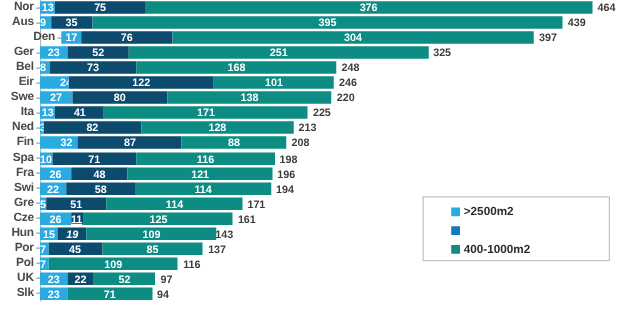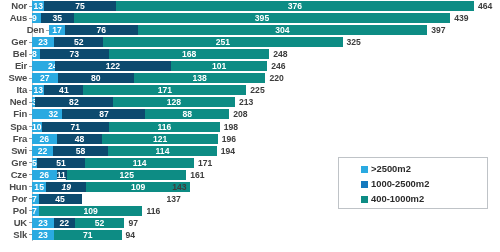--- a/index.html
+++ b/index.html
@@ -430,40 +430,43 @@
           </div>
         </div>
         <div class="row" style="top: 180.75px;">
           <div class="cat-label">Hun</div>
           <div class="tick"></div>
           <div class="bar-wrap">
             <div class="bar">
               <div class="seg seg-a" style="width: 14.2888px;">
                 <span class="seg-val">15</span>
               </div>
-              <div class="seg seg-b" style="width: 40px; font-style: italic;">
+              <div class="seg seg-b" style="width: 23px; font-style: italic;">
                 <span class="seg-val">19</span>
               </div>
               <div class="seg seg-c" style="width: 103.832px;">
                 <span class="seg-val">109</span>
               </div>
             </div>
             <div class="total-val" style="left: 136.22px;">143</div>
           </div>
         </div>
         <div class="row" style="top: 192.8px;">
           <div class="cat-label">Por</div>
           <div class="tick"></div>
           <div class="bar-wrap">
             <div class="bar">
               <div class="seg seg-a" style="width: 6.6681px;">
                 <span class="seg-val" style="width: auto; position: absolute; left: 0px;">7</span>
               </div>
               <div class="seg seg-b" style="width: 42.8664px;">
                 <span class="seg-val">45</span>
+              </div>
+              <div class="seg seg-c" style="width: 80.9698px;">
+                <span class="seg-val">85</span>
               </div>
             </div>
             <div class="total-val" style="left: 130.504px;">137</div>
           </div>
         </div>
         <div class="row" style="top: 204.85px;">
           <div class="cat-label">Pol</div>
           <div class="tick"></div>
           <div class="bar-wrap">
             <div class="bar">
@@ -513,21 +516,20 @@
       </div>
   </div>
 
   <div class="legend">
     <div class="legend-item">
       <span class="legend-swatch" style="background: rgb(42, 170, 225);"></span>
       <span class="legend-label">&gt;2500m2</span>
     </div>
     <div class="legend-item">
       <span class="legend-swatch" style="background: rgb(20, 121, 190);"></span>
-      <span class="legend-label">1000-2500m2</span>
     </div>
     <div class="legend-item">
       <span class="legend-swatch" style="background: rgb(13, 140, 132);"></span>
       <span class="legend-label">400-1000m2</span>
     </div>
   </div>
 
 </div>
 
 </body></html>

